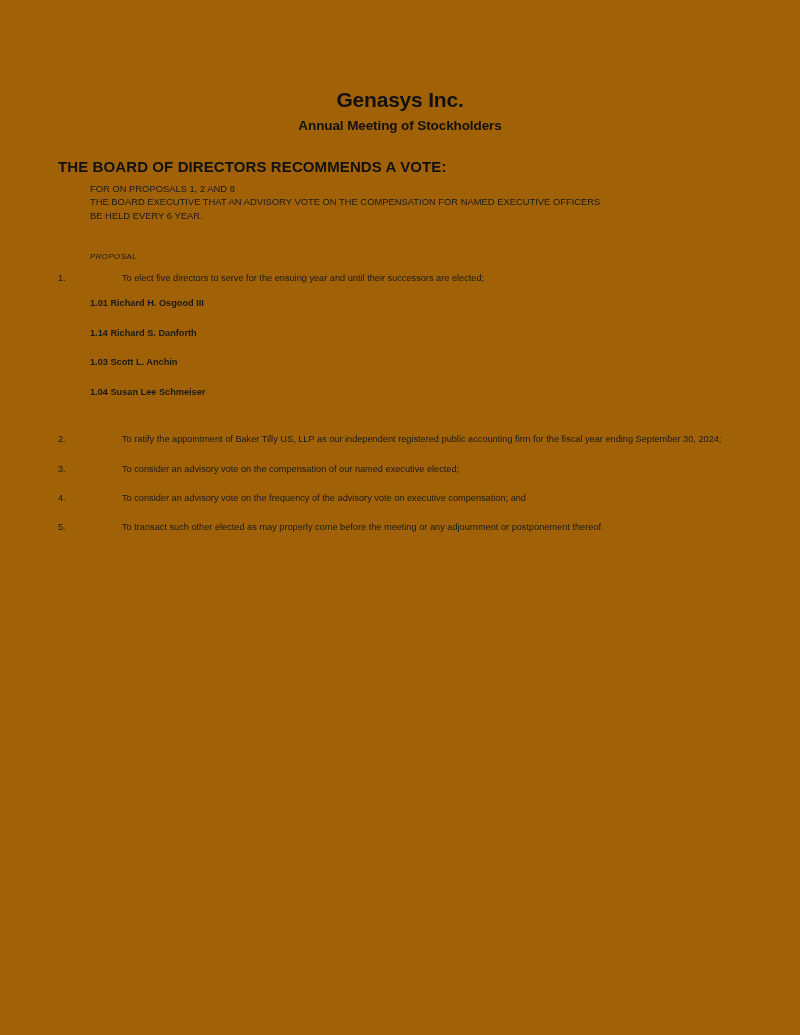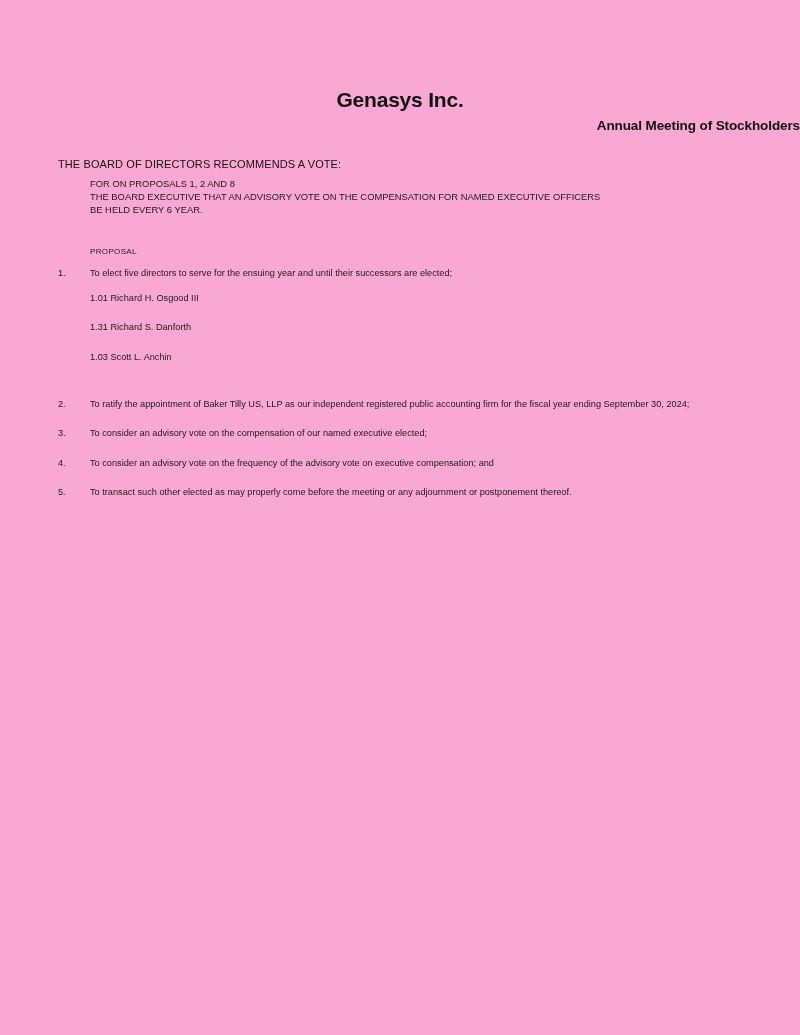--- a/index.html
+++ b/index.html
@@ -10,21 +10,21 @@
   }
   body {
     font-family: "Liberation Sans", sans-serif;
     color: #1a1a1a;
     -webkit-font-smoothing: antialiased;
   }
   .page {
     position: relative;
     width: 800px;
     height: 1035px;
-    background: #f9a8d4;
+    background: #a16207;
     overflow: hidden;
     box-sizing: border-box;
   }
 
   
   .doc-header {
     text-align: center;
     padding-top: 88px;
   }
   .company-title {
@@ -35,31 +35,30 @@
     margin: 0;
     color: #111111;
   }
   .meeting-subtitle {
     font-size: 13.5px;
     font-weight: bold;
     letter-spacing: -0.1px;
     line-height: 1.2;
     margin: 6px 0 8px 0;
     color: #111111;
-    text-align: right;
   }
 
   
   .recommendation {
     margin-top: 23px;
     padding-left: 58px;
   }
   .rec-heading {
-    font-size: 11px;
-    font-weight: normal;
+    font-size: 15px;
+    font-weight: bold;
     letter-spacing: 0.1px;
     line-height: 1.3;
     color: #111111;
   }
   .rec-body {
     padding-left: 32px;
     margin-top: 5px;
   }
   .rec-line {
     font-size: 9.4px;
@@ -77,46 +76,49 @@
     padding-left: 58px;
     padding-right: 60px;
   }
   .proposal-col-head {
     padding-left: 32px;
     font-size: 8px;
     letter-spacing: 0.35px;
     color: #1a1a1a;
     line-height: 1.2;
     margin-bottom: 11px;
+    font-style: italic;
   }
 
   .proposal-row {
     display: flex;
     align-items: flex-start;
     margin-bottom: 0;
   }
   .proposal-num {
     width: 32px;
     flex: 0 0 32px;
     font-size: 9.2px;
     line-height: 1.45;
     color: #1a1a1a;
   }
   .proposal-text {
     flex: 1 1 auto;
     font-size: 9.2px;
     line-height: 1.45;
     color: #1a1a1a;
     max-width: 640px;
+    margin-left: 32px;
   }
 
   
   .nominee-list {
     padding-left: 32px;
     margin-top: 11px;
+    font-weight: bold;
   }
   .nominee-item {
     font-size: 9.2px;
     line-height: 1.45;
     color: #1a1a1a;
     margin-bottom: 16.5px;
   }
 
   .gap-after-nominees { height: 17px; }
   .proposal-gap { height: 16px; }
@@ -144,22 +146,23 @@
 
     <div class="proposal-col-head">PROPOSAL</div>
 
     <div class="proposal-row">
       <div class="proposal-num">1.</div>
       <div class="proposal-text">To elect five directors to serve for the ensuing year and until their successors are elected;</div>
     </div>
 
     <div class="nominee-list">
       <div class="nominee-item">1.01 Richard H. Osgood III</div>
-      <div class="nominee-item">1.31 Richard S. Danforth</div>
+      <div class="nominee-item">1.14 Richard S. Danforth</div>
       <div class="nominee-item">1.03 Scott L. Anchin</div>
+      <div class="nominee-item">1.04 Susan Lee Schmeiser</div>
     </div>
 
     <div class="gap-after-nominees"></div>
 
     <div class="proposal-row">
       <div class="proposal-num">2.</div>
       <div class="proposal-text">To ratify the appointment of Baker Tilly US, LLP as our independent registered public accounting firm for the fiscal year ending September 30, 2024;</div>
     </div>
 
     <div class="proposal-gap"></div>

